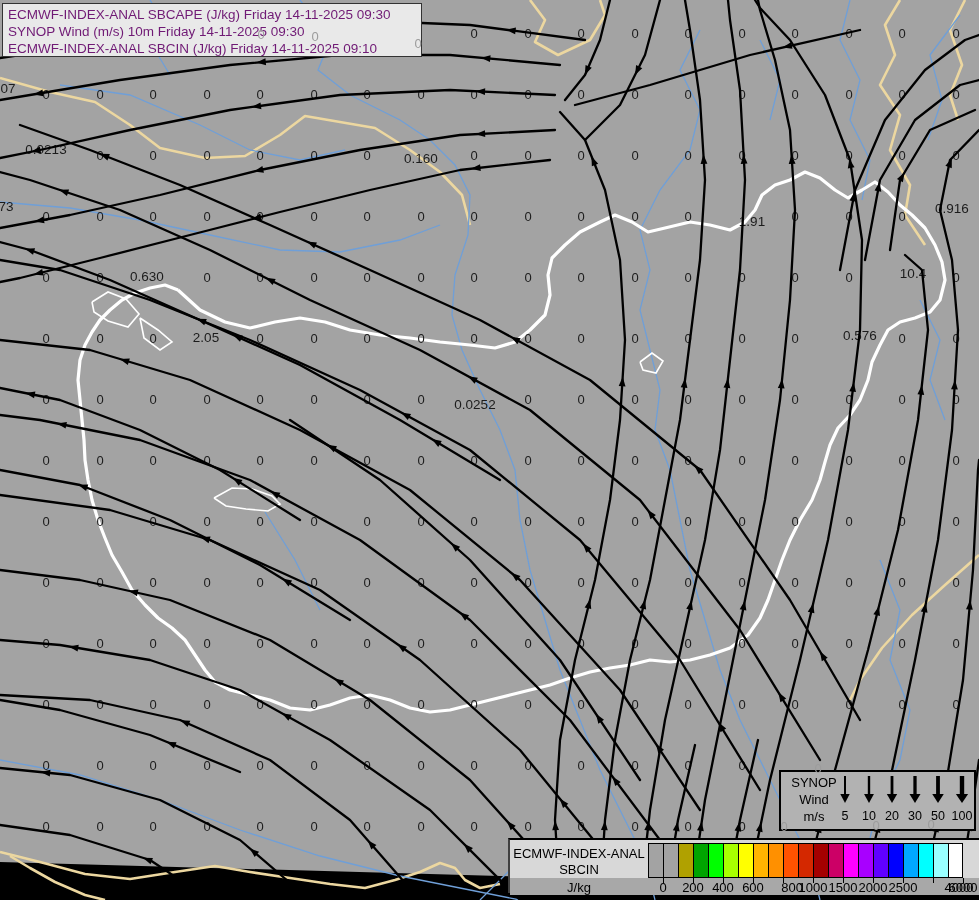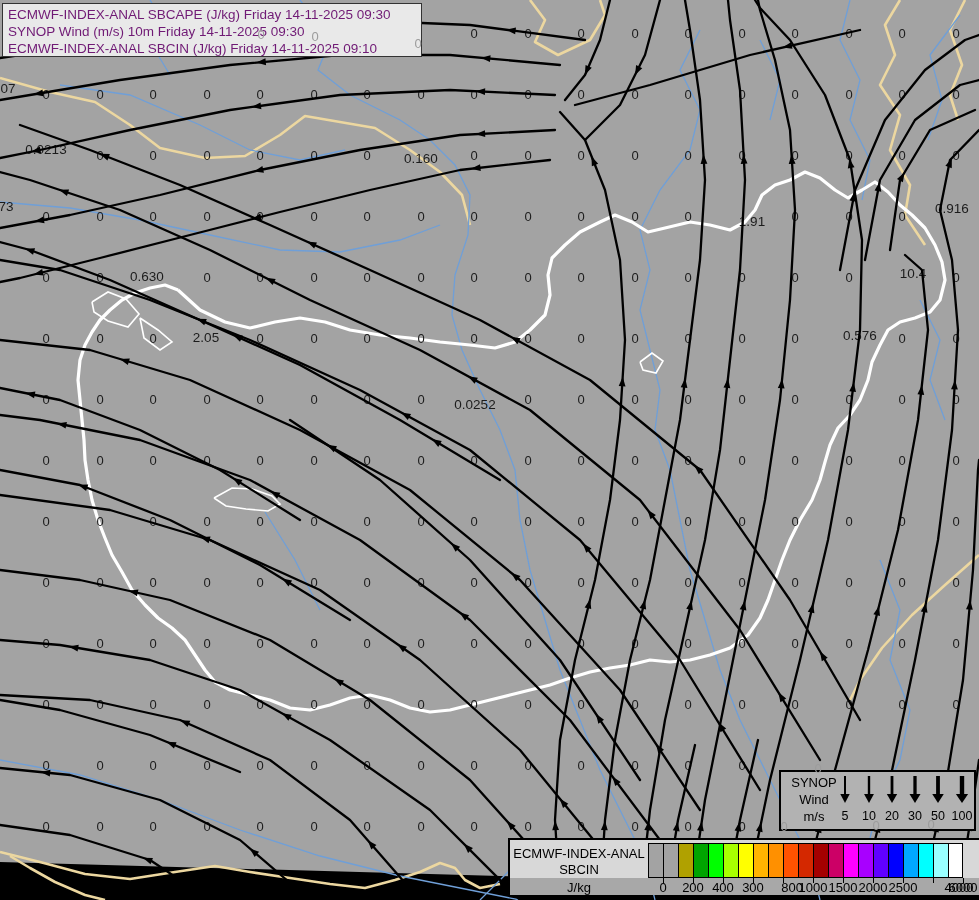--- a/index.html
+++ b/index.html
@@ -6,21 +6,21 @@
   #stage{position:relative;width:979px;height:900px;overflow:hidden;
          font-family:"Liberation Sans","DejaVu Sans",sans-serif;background:#a3a3a3;}
   #mapsvg{position:absolute;left:0;top:0;z-index:1;}
   .overlay{position:absolute;z-index:10;box-sizing:border-box;}
   #titlebox{left:2px;top:3px;width:420px;height:54px;background:#e9e9e9;
             border:1px solid #333;padding:2px 0 0 5px;}
   #titlebox div{font-size:13.5px;line-height:17px;color:#701a75;white-space:nowrap;}
   #windlegend{left:779px;top:770px;width:197px;height:61px;background:#b2b2b2;
               border:2px solid #000;}
   #capelegend{left:508px;top:838px;width:471px;height:55px;background:#d8d8d8;
-              border-top:2px solid #000;border-left:2px solid #000000;}
+              border-top:2px solid #000;border-left:2px solid #404040;}
   #capeband{position:absolute;left:0;top:38px;width:471px;height:17px;background:#a8a8a8;}
   .capename{position:absolute;width:138px;text-align:center;font-size:13px;color:#000;}
   .capecell{position:absolute;top:3px;height:35px;width:15px;box-sizing:border-box;
             border:1px solid #000;border-right:none;}
   .capetick{position:absolute;top:38px;width:1px;height:5px;background:#000;}
   .capelbl{position:absolute;top:40px;width:40px;margin-left:-20px;text-align:center;
            font-size:13px;color:#000;}
   .gz{position:absolute;z-index:20;font-size:13px;color:#9c9c9c;transform:translate(-50%,-50%);}
 </style>
 </head>
@@ -491,21 +491,21 @@
         <div class="capecell" style="left: 408px; background: rgb(0, 255, 255);"></div>
         <div class="capecell" style="left: 423px; background: rgb(153, 255, 255);"></div>
         <div class="capecell" style="left: 438px; background: rgb(255, 255, 255); border-right: 1px solid rgb(0, 0, 0);"></div>
         <div class="capetick" style="left: 153px;"></div>
         <div class="capelbl" style="left: 153px;">0</div>
         <div class="capetick" style="left: 183px;"></div>
         <div class="capelbl" style="left: 183px;">200</div>
         <div class="capetick" style="left: 213px;"></div>
         <div class="capelbl" style="left: 213px;">400</div>
         <div class="capetick" style="left: 243px;"></div>
-        <div class="capelbl" style="left: 243px;">300</div>
+        <div class="capelbl" style="left: 243px;">600</div>
         <div class="capetick" style="left: 273px;"></div>
         <div class="capelbl" style="left: 273px; text-align: right;">800</div>
         <div class="capetick" style="left: 303px;"></div>
         <div class="capelbl" style="left: 303px;">1000</div>
         <div class="capetick" style="left: 333px;"></div>
         <div class="capelbl" style="left: 333px;">1500</div>
         <div class="capetick" style="left: 363px;"></div>
         <div class="capelbl" style="left: 363px;">2000</div>
         <div class="capetick" style="left: 393px;"></div>
         <div class="capelbl" style="left: 393px;">2500</div>

